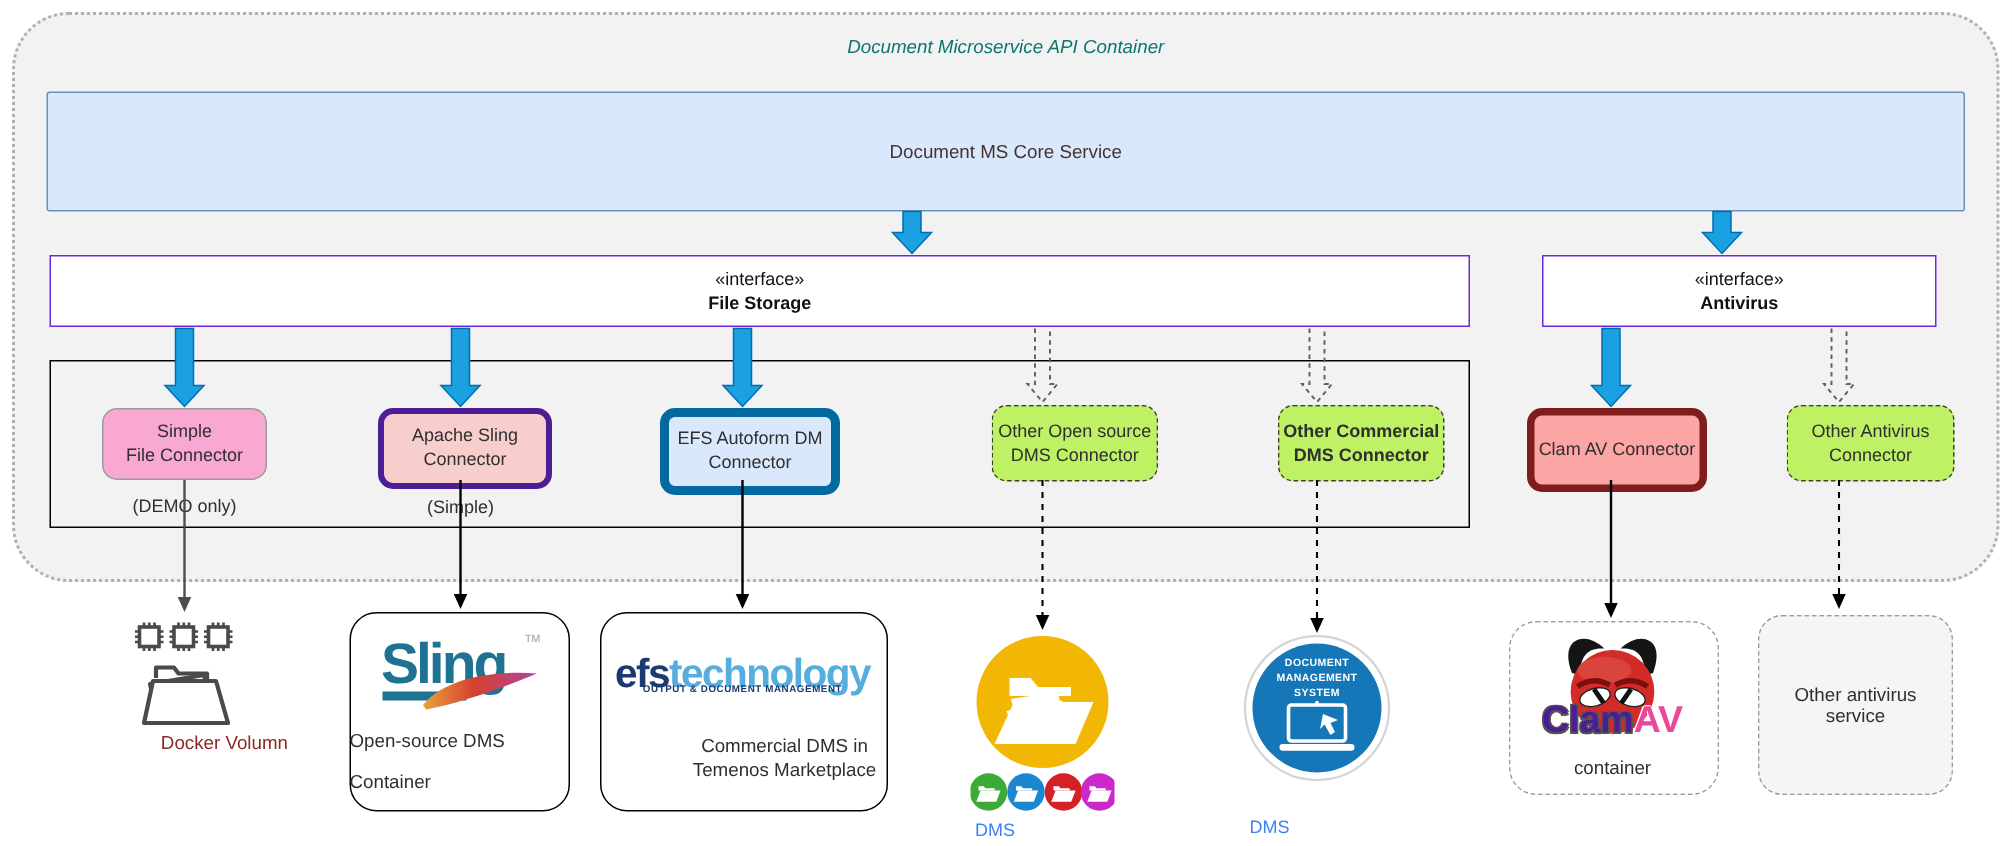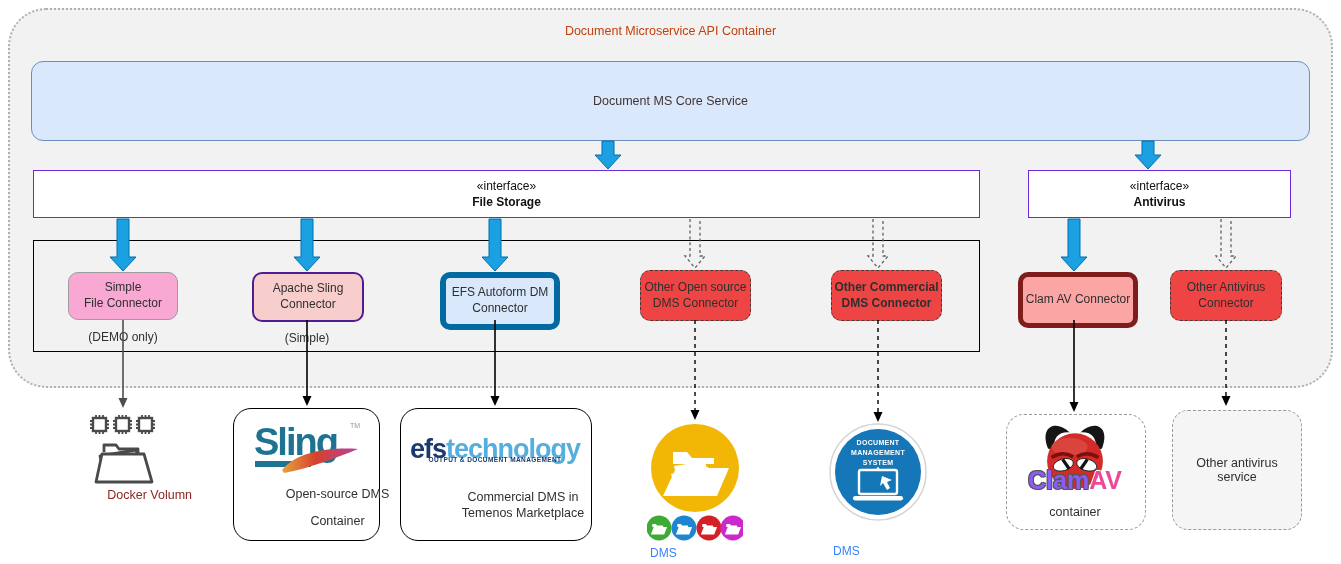--- a/index.html
+++ b/index.html
@@ -5,72 +5,72 @@
   html,body{margin:0;padding:0;background:#ffffff;}
   body{width:1341px;height:564px;position:relative;overflow:hidden;
        font-family:"Liberation Sans", sans-serif;color:#333;}
   .abs{position:absolute;}
   .pre{white-space:pre-line;}
   .center{display:flex;align-items:center;justify-content:center;text-align:center;}
 
   
   .outer{left:8px;top:8px;width:1321px;height:376px;background:#f2f2f2;
          border:2px dotted #b0b0b0;border-radius:38px;}
-  .outer-title{left:0;top:24px;width:1341px;text-align:center;font-size:12.5px;color:#c2410c;}
+  .outer-title{left:0;top:24px;width:1341px;text-align:center;font-size:12.5px;color:#0f766e;font-style:italic;}
 
   
   .core{left:31px;top:61px;width:1277px;height:78px;background:#dae8fc;
-        border:1px solid #6c8ebf;border-radius:12px;font-size:12.5px;color:#433;}
+        border:1px solid #6c8ebf;border-radius:2px;font-size:12.5px;color:#433;}
 
   
   .iface{background:#ffffff;border:1px solid #6d28d9;font-size:12px;color:#111;line-height:1.35;}
   .iface-fs{left:33px;top:170px;width:945px;height:46px;}
   .iface-av{left:1028px;top:170px;width:261px;height:46px;}
   .iface b{display:block;}
 
   
   .conn-container{left:33px;top:240px;width:945px;height:110px;border:1px solid #000;background:transparent;}
 
   
   .conn{height:46px;font-size:12px;line-height:1.3;border-radius:10px;color:#2f2f2f;}
   .c-simple{left:68px;top:272px;width:108px;background:#f9a8d4;border:1px solid #9c9c9c;}
-  .c-sling{left:252px;top:272px;width:108px;background:#f8cecc;border:2px solid #4c1d95;}
+  .c-sling{left:252px;top:272px;width:108px;background:#f8cecc;border:4px solid #4c1d95;}
   .c-efs{left:440px;top:272px;width:108px;background:#dae8fc;border:6px solid #0369a1;}
-  .c-dash{background:#ef4444;border:1.4px dashed #3c3c3c;}
+  .c-dash{background:#bef264;border:1.4px dashed #3c3c3c;margin-left:21px;}
   .c-open{left:640px;top:270px;width:109px;height:49px;}
   .c-comm{left:831px;top:270px;width:109px;height:49px;font-weight:bold;}
   .c-clam{left:1018px;top:272px;width:110px;background:#fca5a5;border:5px solid #7f1d1d;}
   .c-otherav{left:1170px;top:270px;width:110px;height:49px;}
   .note{font-size:12px;color:#2f2f2f;width:160px;text-align:center;}
   .note-demo{left:43px;top:330px;}
   .note-def{left:227px;top:331px;}
 
   
   .docker-label{left:52px;top:488px;width:140px;text-align:right;font-size:12.5px;color:#8c2723;}
   .lbox{background:#fff;border:1px solid #000;border-radius:18px;}
   .sling-box{left:233px;top:408px;width:145px;height:131px;}
   .efs-box{left:400px;top:408px;width:190px;height:131px;}
-  .sling-caption{width:100%;text-align:center;font-size:12.5px;color:#2f2f2f;margin-left:32px;}
+  .sling-caption{width:100%;text-align:left;font-size:12.5px;color:#2f2f2f;}
   .dms-label{width:90px;font-size:12px;color:#3b82f6;}
   .clam-box{left:1006px;top:414px;width:138px;height:114px;background:#fff;
             border:1px dashed #9a9a9a;border-radius:18px;}
   .otherav-box{left:1172px;top:410px;width:128px;height:118px;background:#f5f5f5;
                border:1px dashed #9a9a9a;border-radius:16px;font-size:12.5px;color:#2f2f2f;}
 
   
   .efs-logo{left:410px;top:436px;width:170px;text-align:center;line-height:1;}
   .efs-logo .p1{font-weight:bold;color:#1b3a70;font-size:27px;letter-spacing:-1px;}
   .efs-logo .p2{font-weight:bold;color:#55aede;font-size:27px;letter-spacing:-1px;}
   .efs-tag{left:410px;top:456px;width:170px;text-align:center;font-size:6.5px;font-weight:bold;
            color:#1b3a70;letter-spacing:.4px;}
   .efs-caption{left:402px;top:490px;width:186px;text-align:center;font-size:12.5px;color:#2f2f2f;line-height:1.25;padding-left:28px;}
 
   
   .clam-word{left:1006px;top:468px;width:138px;text-align:center;font-size:25px;font-weight:bold;line-height:1;}
-  .clam-word .w1{color:#8b5cf6;text-shadow:-1px -1px 0 #555,1px -1px 0 #555,-1px 1px 0 #555,1px 1px 0 #555;}
+  .clam-word .w1{color:#4c1d95;text-shadow:-1px -1px 0 #555,1px -1px 0 #555,-1px 1px 0 #555,1px 1px 0 #555;}
   .clam-word .w2{color:#ec4899;text-shadow:-1px 0 0 #fff,0 -1px 0 #fff;}
   .clam-caption{left:1006px;top:505px;width:138px;text-align:center;font-size:12.5px;color:#2f2f2f;}
 
   
   .dms-badge-text{left:838px;top:438px;width:80px;text-align:center;font-size:7px;font-weight:bold;
                   color:#fff;letter-spacing:.3px;line-height:1.4;}
   svg{display:block;}
 </style>
 </head>
 <body>

